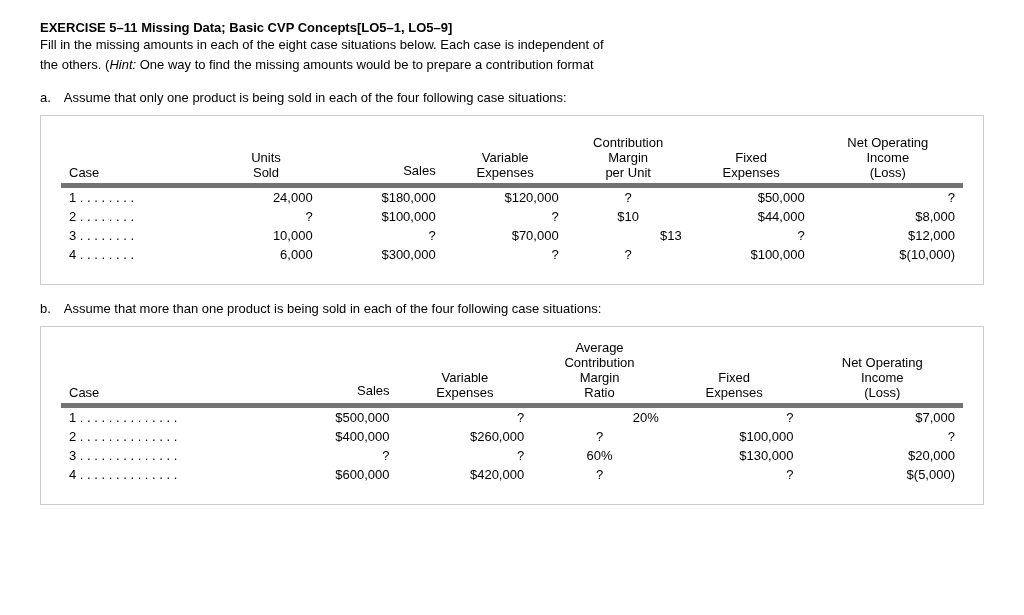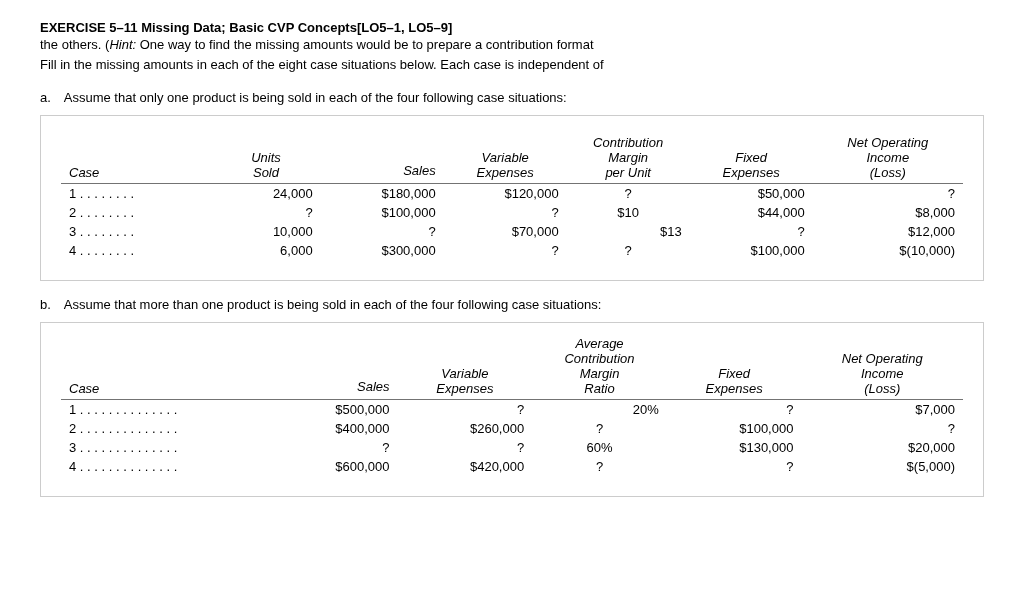--- a/index.html
+++ b/index.html
@@ -32,22 +32,21 @@
     }
     th, td {
       padding: 3px 8px;
       text-align: right;
       font-size: 13px;
     }
     th {
       font-weight: normal;
       text-align: center;
       vertical-align: bottom;
-      border-bottom: 1px solid #737373;
-      font-style: italic;
+      border-bottom: 5px solid #737373;
     }
     td:first-child, th:first-child {
       text-align: left;
     }
     .col-header-top {
       text-align: right;
       vertical-align: bottom;
       line-height: 1.3;
     }
     tr.data-row td {
@@ -58,22 +57,22 @@
     .bold { font-weight: bold; }
   </style>
 </head>
 <body>
 
 <div>
   <span class="bold">EXERCISE 5–11 Missing Data; Basic CVP Concepts</span><span class="bold">[LO5–1, LO5–9]</span>
 </div>
 
 <div class="description">
+  <div>Fill in the missing amounts in each of the eight case situations below. Each case is independent of</div>
   <div>the others. (<span class="italic">Hint:</span> One way to find the missing amounts would be to prepare a contribution format</div>
-  <div>Fill in the missing amounts in each of the eight case situations below. Each case is independent of</div>
 </div>
 
 <div class="section-label">
   <span style="margin-right:10px;">a.</span>
   <span>Assume that only one product is being sold in each of the four following case situations:</span>
 </div>
 
 <div class="table-wrapper">
   <table>
     <thead>

